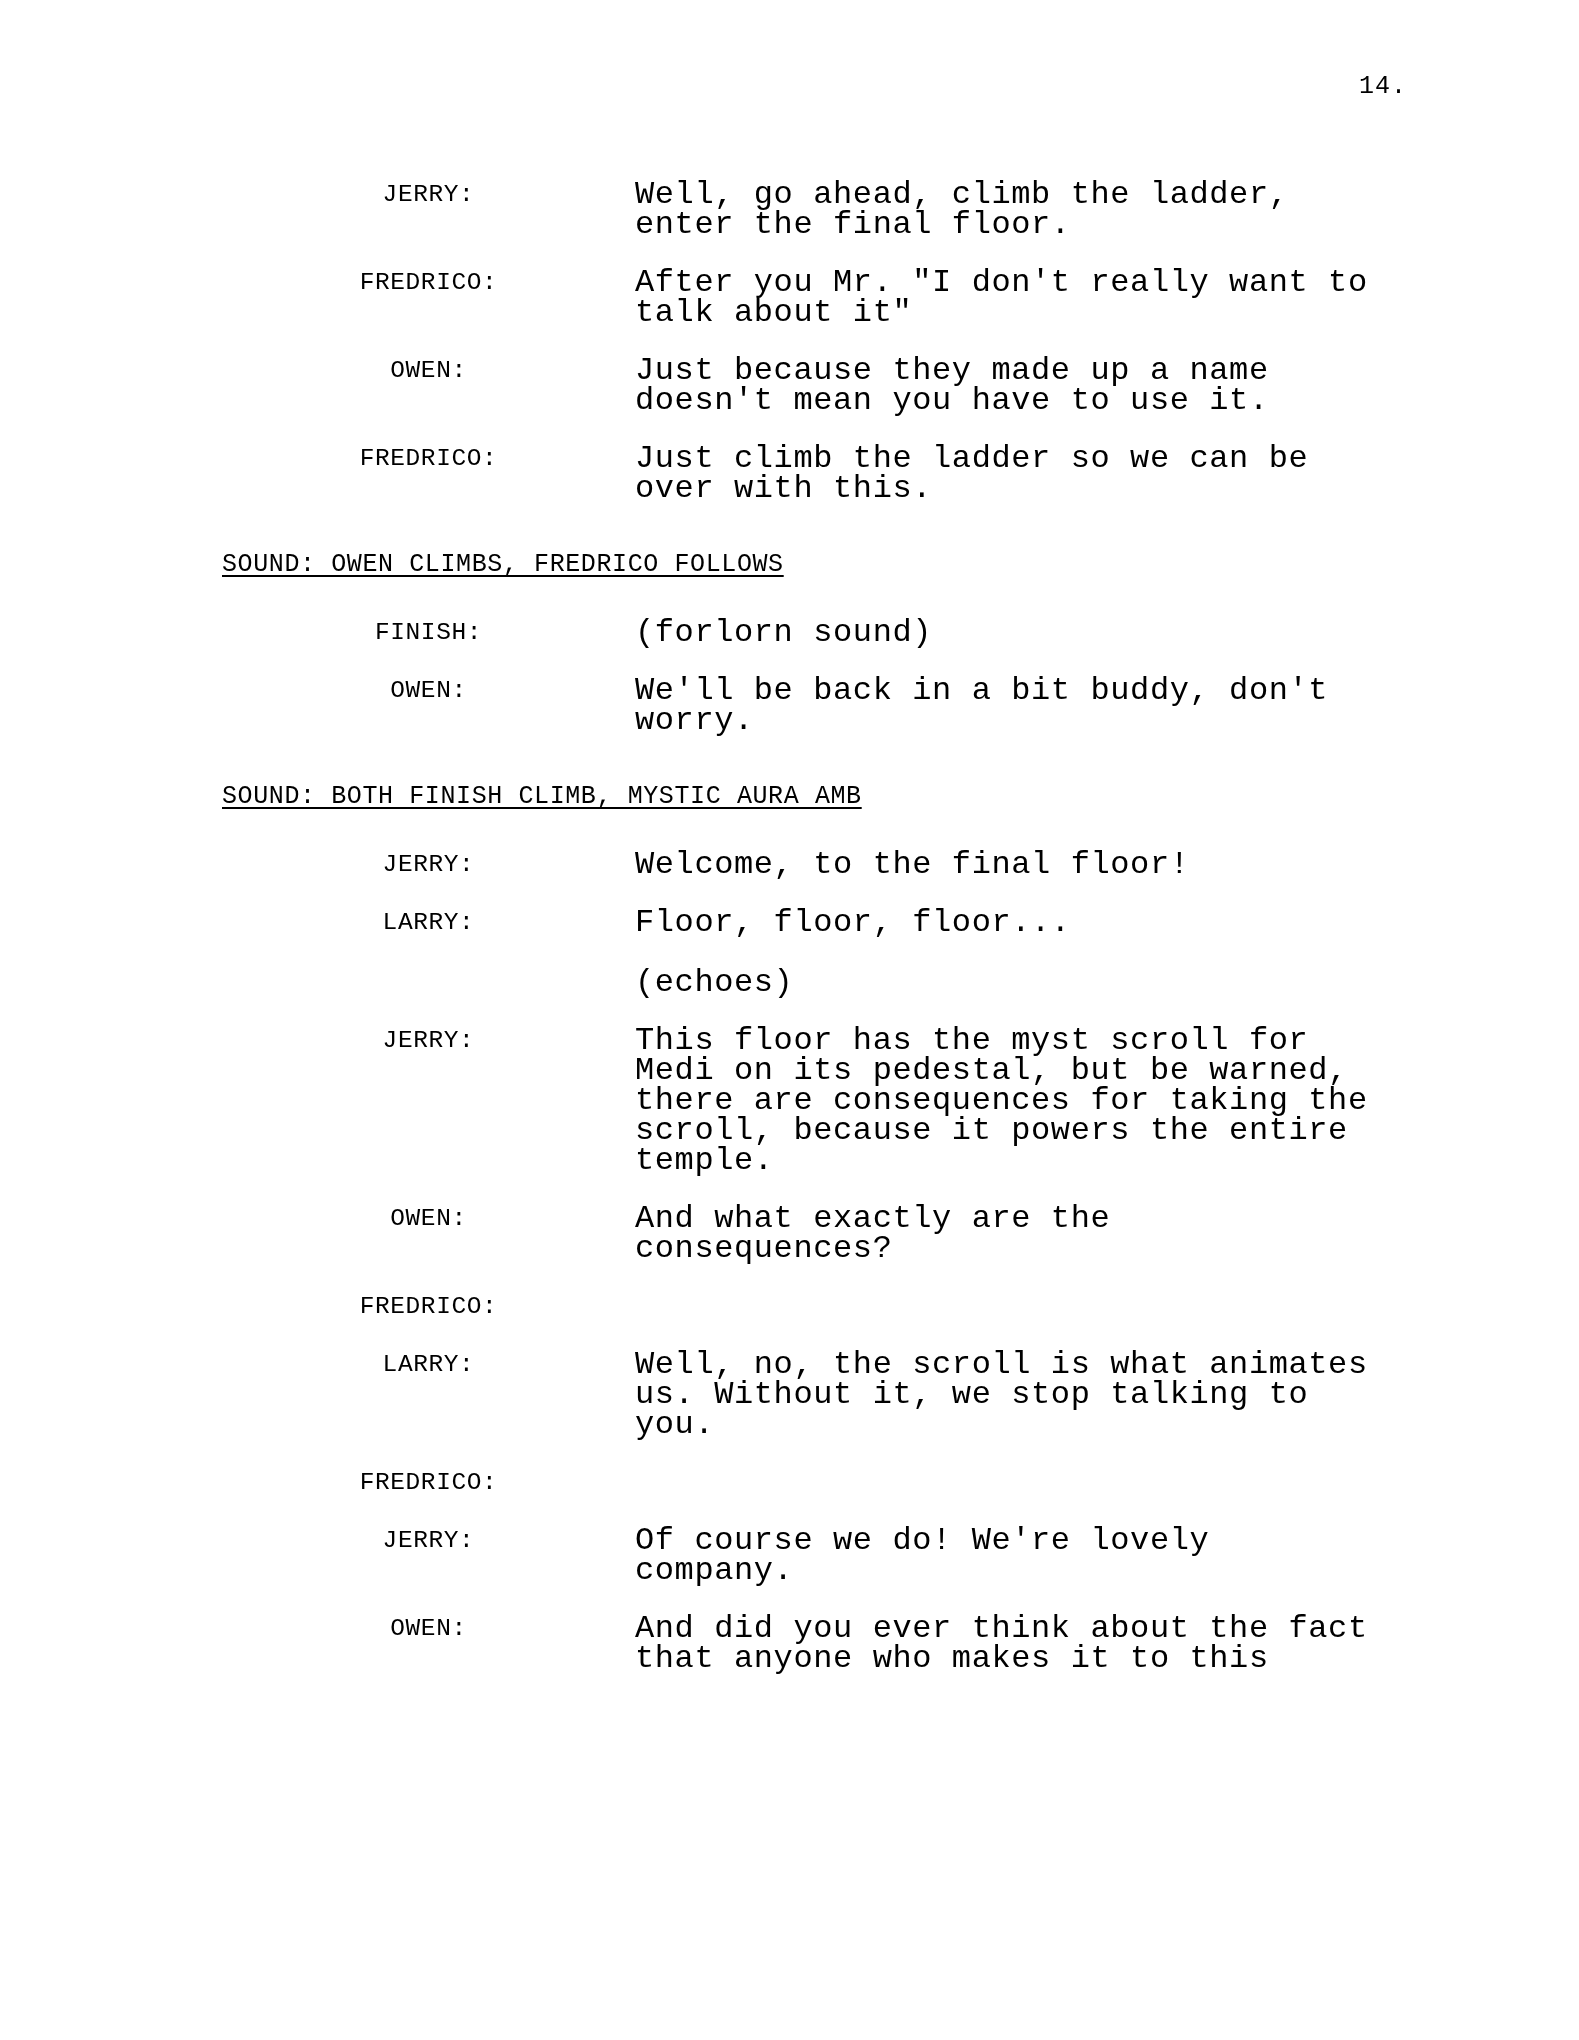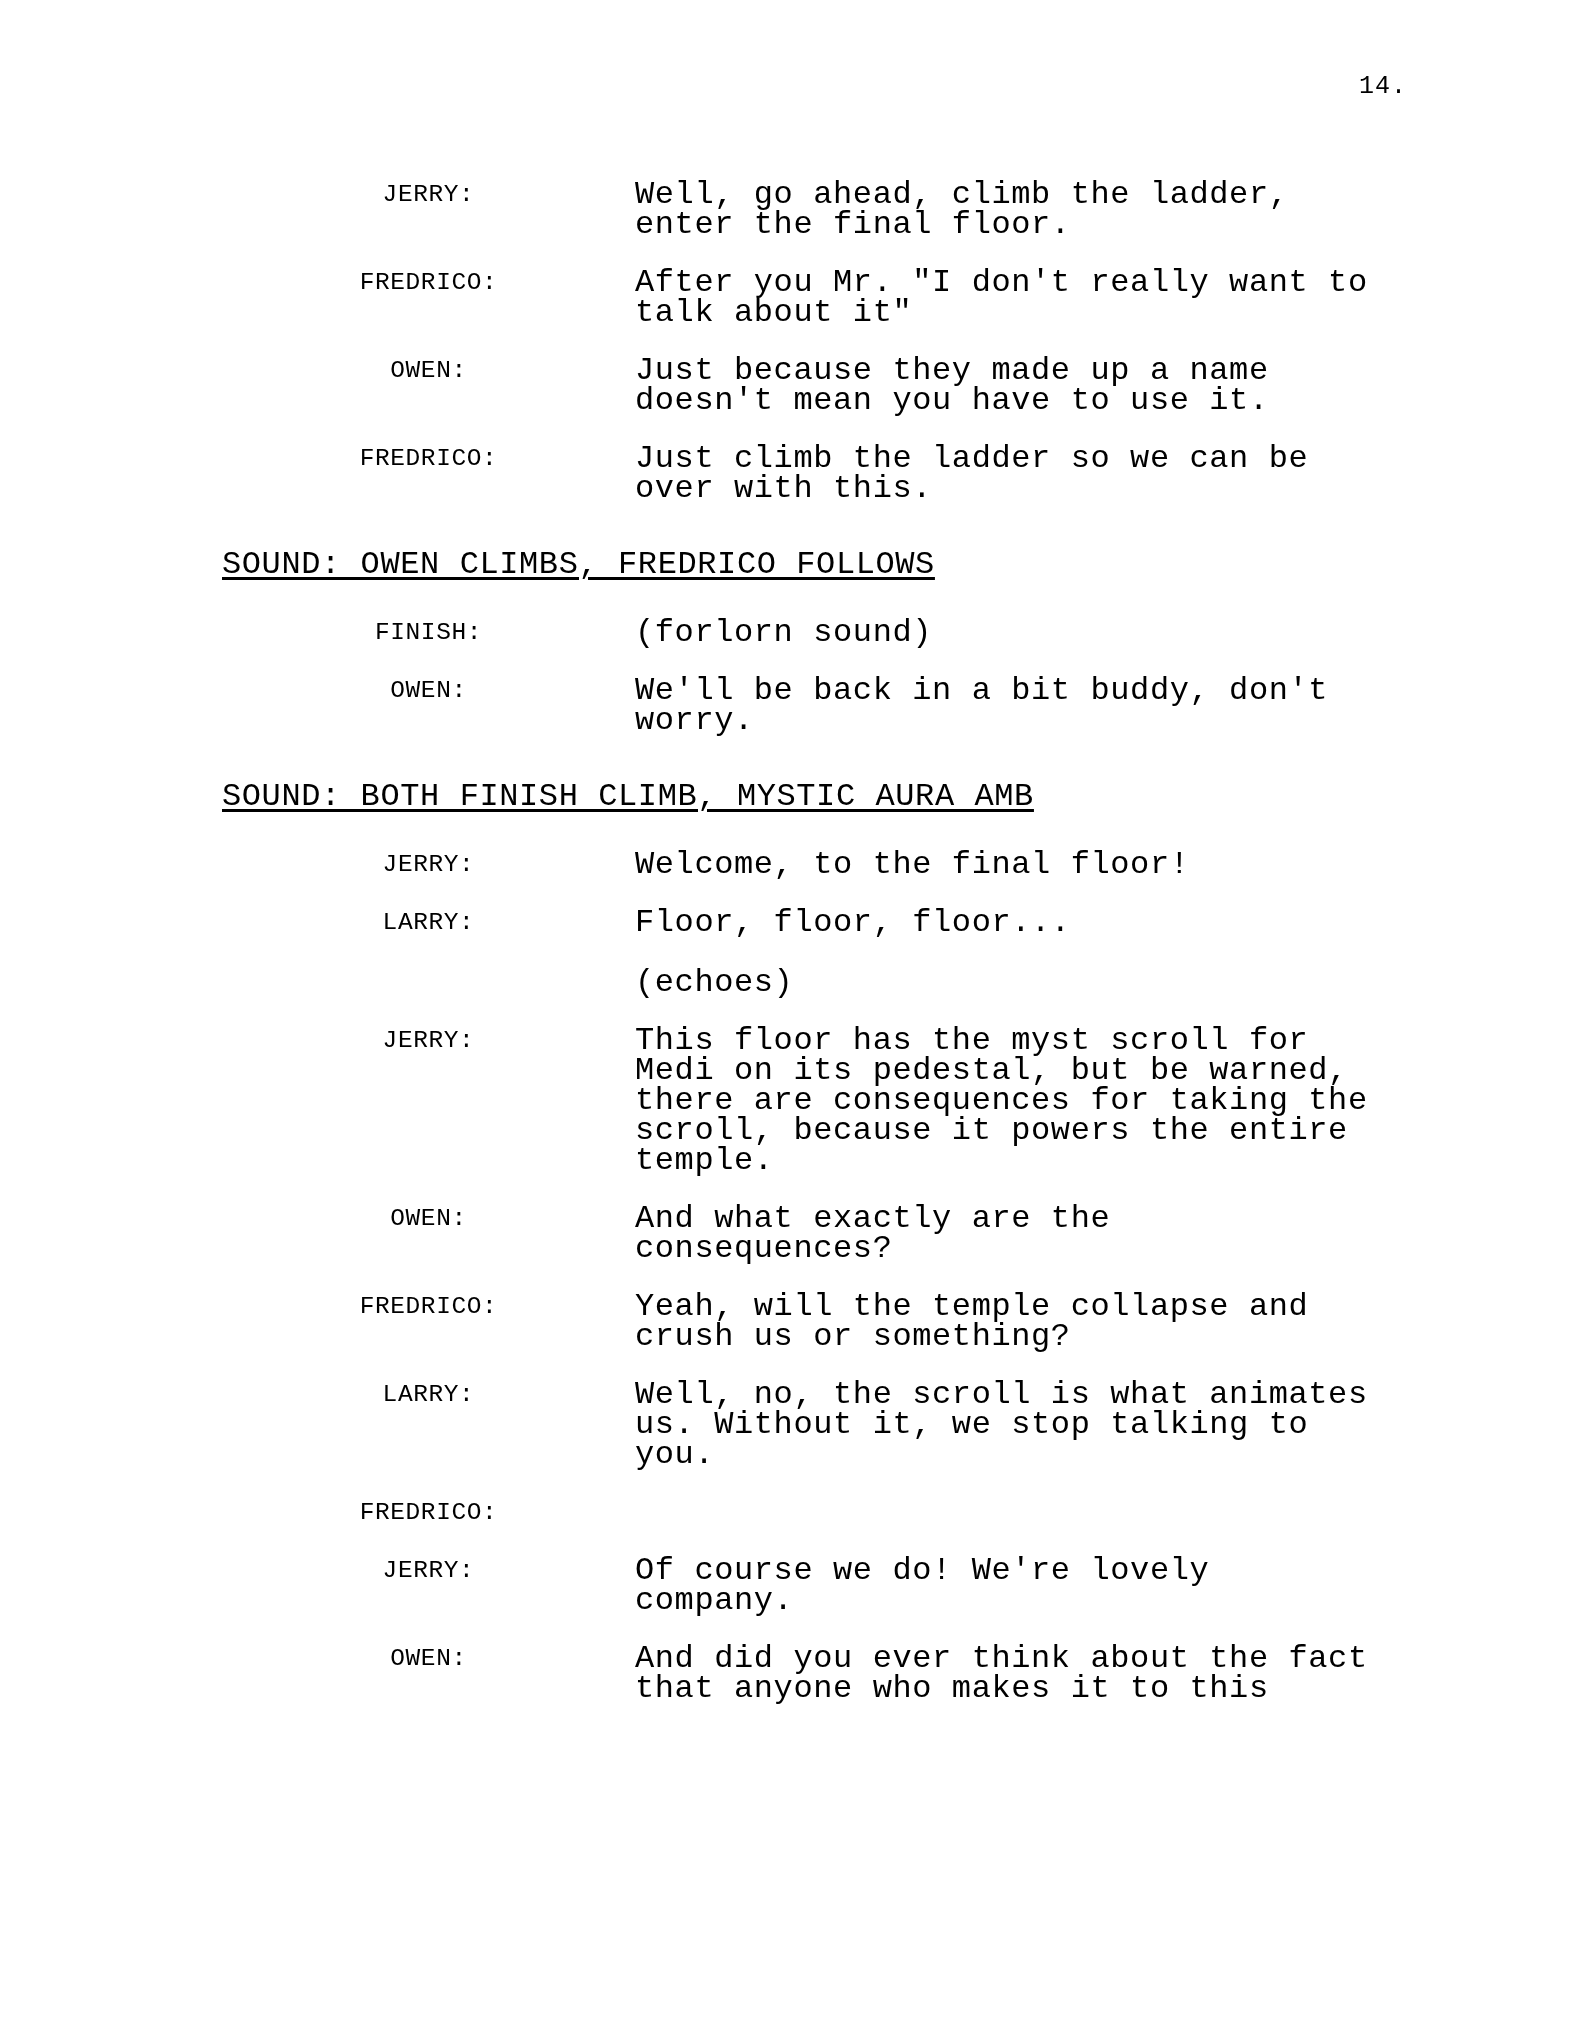--- a/index.html
+++ b/index.html
@@ -56,21 +56,21 @@
   }
   .dialogue .para {
     margin: 0;
   }
   .dialogue .para + .para {
     margin-top: 30px;
   }
   .sound {
     margin-top: 46px;
     margin-bottom: 38px;
-    font-size: 32px;
+    font-size: 25px;
     line-height: 30px;
     letter-spacing: 0.6px;
   }
   .sound span.ul {
     text-decoration: underline;
     text-underline-offset: 4px;
   }
 </style>
 </head>
 <body>
@@ -127,22 +127,20 @@
 scroll, because it powers the entire
 temple.</div></div>
       </div>
       <div class="block">
         <div class="speaker">OWEN:</div>
         <div class="dialogue"><div class="para">And what exactly are the
 consequences?</div></div>
       </div>
       <div class="block">
         <div class="speaker">FREDRICO:</div>
-        <div class="dialogue"><div class="para">Yeah, will the temple collapse and
-crush us or something?</div></div>
       </div>
       <div class="block">
         <div class="speaker">LARRY:</div>
         <div class="dialogue"><div class="para">Well, no, the scroll is what animates
 us. Without it, we stop talking to
 you.</div></div>
       </div>
       <div class="block">
         <div class="speaker">FREDRICO:</div>
       </div>

